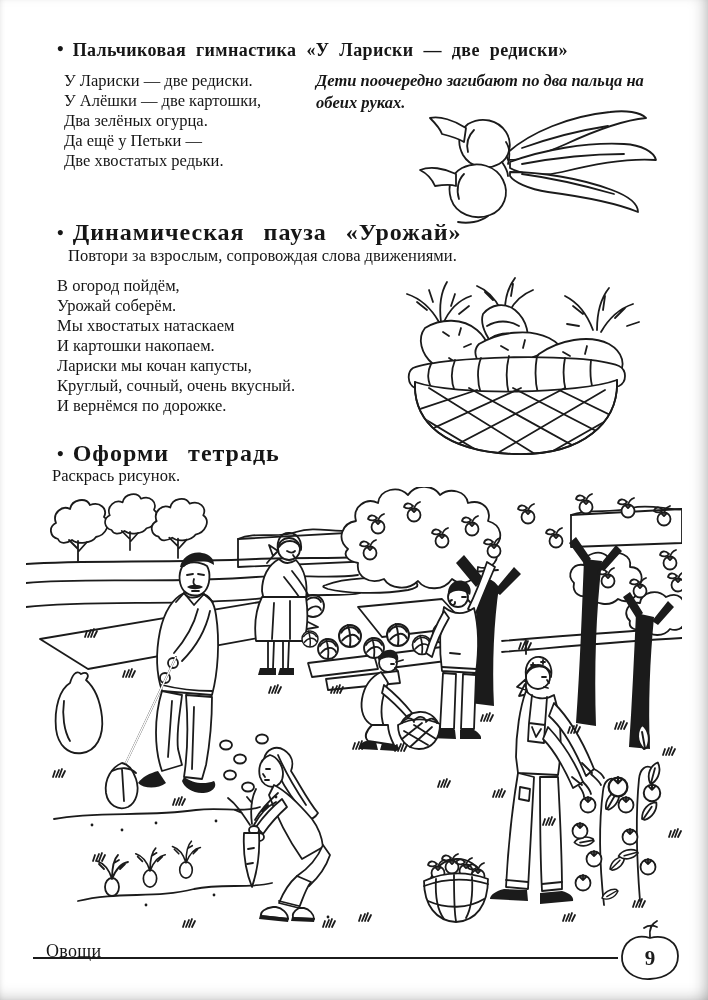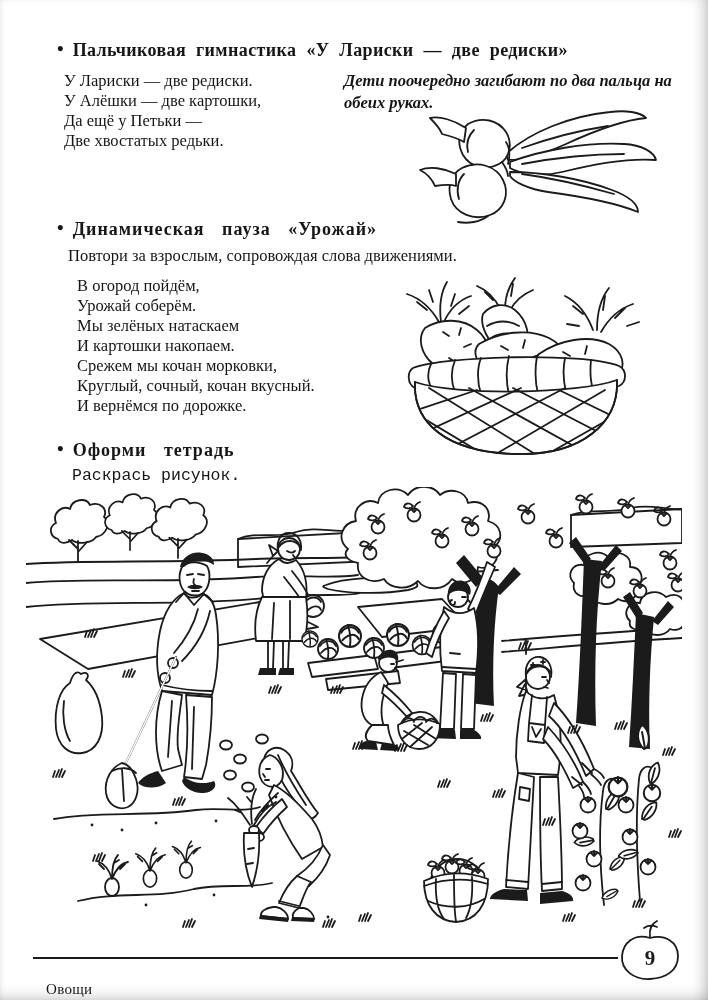--- a/index.html
+++ b/index.html
@@ -7,25 +7,25 @@
   .page {
     position:relative; width:708px; height:1000px; margin:0 auto;
     background:#ffffff; color:#161616; overflow:hidden;
     font-family:"Liberation Serif","DejaVu Serif",serif;
     box-shadow: inset -12px 0 16px -10px rgba(0,0,0,.28), inset 0 -12px 16px -11px rgba(0,0,0,.22), inset 3px 0 6px -4px rgba(0,0,0,.12);
   }
   .abs { position:absolute; }
   .heading { display:flex; align-items:baseline; gap:9px; font-weight:bold; white-space:nowrap; }
   .heading .bullet { font-size:19px; line-height:1; position:relative; top:-1px; }
   .h1t { font-size:18px; letter-spacing:.4px; word-spacing:5px; }
-  .h2t { font-size:18px; letter-spacing:1px; word-spacing:12px; }
+  .h2t { font-size:24px; letter-spacing:1px; word-spacing:12px; }
   .poem { font-size:16.5px; line-height:20px; white-space:nowrap; }
   .note { font-style:italic; font-weight:bold; font-size:16.5px; line-height:22px; }
   .intro { font-size:16.5px; white-space:nowrap; }
-  .footer-label { font-size:15px; letter-spacing:.3px;margin-top:40px; }
+  .footer-label { font-size:18px; letter-spacing:.3px; }
   .footer-rule { height:2px; background:#1b1b1b; }
   .footer-rule:after { content:""; display:block; margin-top:1px; height:0; }
   svg { display:block; }
   svg .ln { stroke:#1b1b1b; fill:none; stroke-width:1.8; stroke-linecap:round; stroke-linejoin:round; }
   svg .fw { fill:#ffffff; }
   svg .fk { fill:#1b1b1b; stroke:none; }
   .badge-num { font:bold 21px "Liberation Serif",serif; fill:#1b1b1b; }
 </style>
 </head>
 <body>
@@ -33,25 +33,26 @@
 <div class="page">
 
   <div class="abs heading" style="left:57px; top:40px;">
     <span class="bullet">•</span>
     <span class="h1t">Пальчиковая гимнастика «У Лариски — две редиски»</span>
   </div>
 
   <div class="abs poem" style="left:64px; top:71px;">
     <div>У Лариски — две редиски.</div>
     <div>У Алёшки — две картошки,</div>
+    <div>Два зелёных огурца.</div>
     <div>Да ещё у Петьки —</div>
     <div>Две хвостатых редьки.</div>
   </div>
 
-  <div class="abs note" style="left:316px; top:70px; width:352px;margin-left:28px;">Дети поочередно загибают по два пальца на обеих руках.</div>
+  <div class="abs note" style="left:316px; top:70px; width:352px;">Дети поочередно загибают по два пальца на обеих руках.</div>
 
   <svg class="abs" style="left:410px; top:102px;" width="262" height="124" viewBox="0 0 262 124">
     <g class="ln" stroke-width="2">
 
       <path class="fw" d="M96,52 C120,30 160,14 200,10 C216,8 230,10 236,16 C214,18 182,30 156,42 C136,51 114,58 98,58 Z"></path>
       <path class="fw" d="M100,60 C132,48 176,40 214,42 C232,43 244,50 246,58 C220,56 184,62 152,70 C130,75 110,72 100,66 Z"></path>
       <path class="fw" d="M100,70 C130,70 170,76 202,88 C218,94 228,102 228,110 C204,100 168,94 138,90 C118,87 104,80 100,74 Z"></path>
       <path d="M112,46 C140,36 172,28 198,24 M112,62 C144,56 182,52 214,52 M112,72 C142,76 176,84 204,92"></path>
 
       <path class="fw" d="M58,22 C72,14 88,18 96,30 C103,41 100,56 89,62 C76,69 60,65 53,53 C47,42 48,30 58,22 Z"></path>
@@ -67,27 +68,27 @@
     </g>
   </svg>
 
   <div class="abs heading" style="left:57px; top:219px;">
     <span class="bullet">•</span>
     <span class="h2t">Динамическая пауза «Урожай»</span>
   </div>
 
   <div class="abs intro" style="left:68px; top:246px;">Повтори за взрослым, сопровождая слова движениями.</div>
 
-  <div class="abs poem" style="left:57px; top:276px;margin-left:20px;">
+  <div class="abs poem" style="left:57px; top:276px;">
     <div>В огород пойдём,</div>
     <div>Урожай соберём.</div>
-    <div>Мы зелёных натаскаем</div>
+    <div>Мы хвостатых натаскаем</div>
     <div>И картошки накопаем.</div>
-    <div>Срежем мы кочан морковки,</div>
-    <div>Круглый, сочный, кочан вкусный.</div>
+    <div>Лариски мы кочан капусты,</div>
+    <div>Круглый, сочный, очень вкусный.</div>
     <div>И вернёмся по дорожке.</div>
   </div>
 
   <svg class="abs" style="left:383px; top:270px;" width="268" height="196" viewBox="0 0 268 196">
     <defs>
       <clipPath id="bowlclip">
           <path d="M32,110 C30,150 62,182 132,184 C200,186 236,152 234,108 Z"></path>
         </clipPath>
     </defs>
     <g class="ln" stroke-width="2">
@@ -116,21 +117,21 @@
       </g>
       <path d="M32,112 C30,152 62,182 132,184 C200,186 236,152 234,110"></path>
     </g>
   </svg>
 
   <div class="abs heading" style="left:57px; top:440px;">
     <span class="bullet">•</span>
     <span class="h2t">Оформи тетрадь</span>
   </div>
 
-  <div class="abs intro" style="left:72px; top:466px;font-family:Liberation Mono, monospace;">Раскрась рисунок.</div>
+  <div class="abs intro" style="left:52px; top:466px;">Раскрась рисунок.</div>
 
   <svg class="abs" style="left:26px; top:487px;" width="656" height="450" viewBox="0 0 656 450">
     <defs>
       <pattern id="vh" width="6" height="8" patternUnits="userSpaceOnUse">
           <path d="M3,0 V8" stroke="#1b1b1b" stroke-width="1.1"></path>
         </pattern>
       <pattern id="dh" width="8" height="8" patternUnits="userSpaceOnUse">
           <path d="M-1,9 L9,-1" stroke="#1b1b1b" stroke-width="1.1"></path>
         </pattern>
       <pattern id="dh2" width="5" height="5" patternUnits="userSpaceOnUse">

